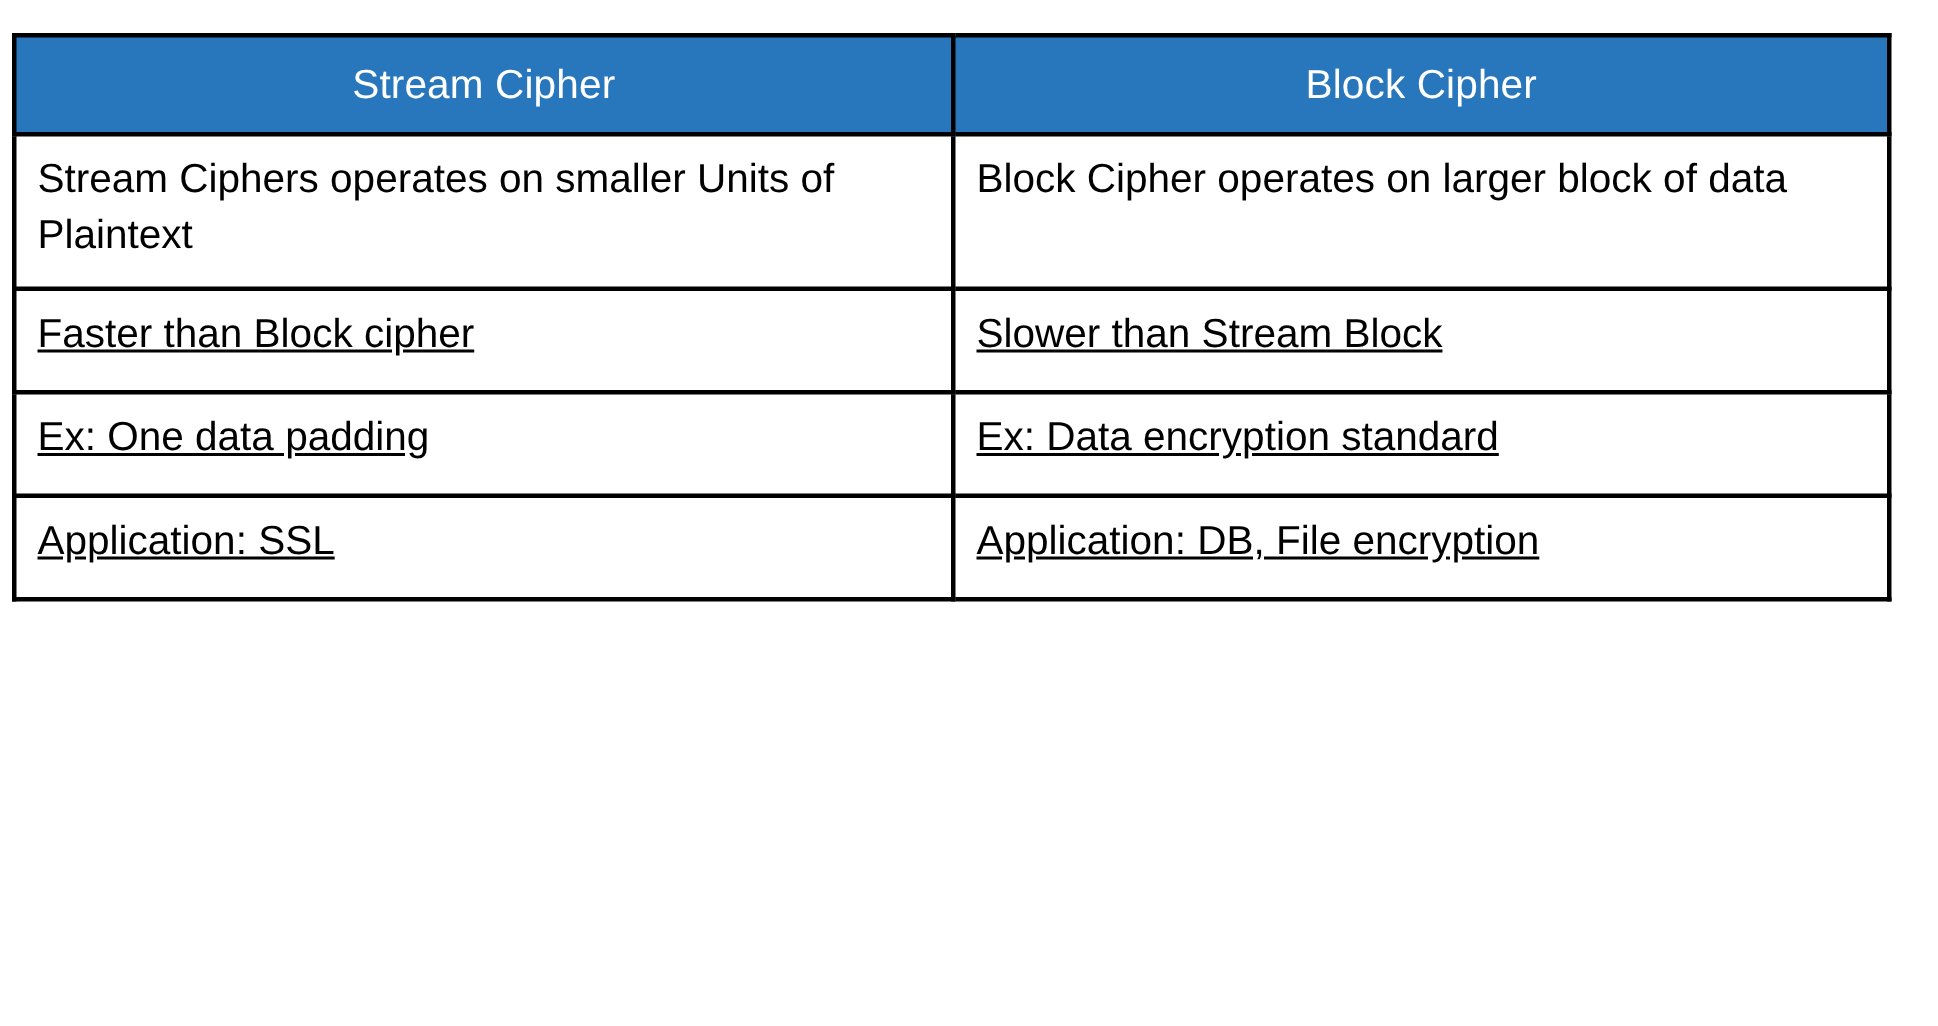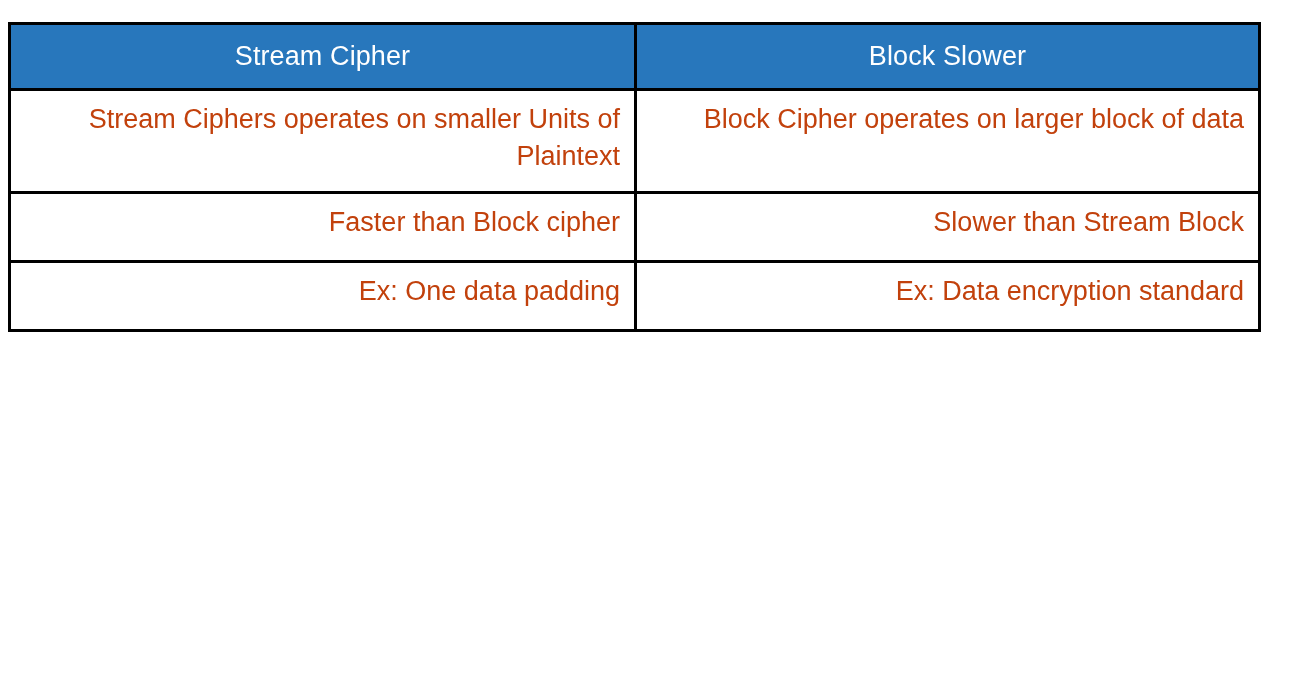--- a/index.html
+++ b/index.html
@@ -49,49 +49,49 @@
     font-size: 27px;
     font-weight: normal;
     text-align: center;
     vertical-align: middle;
     line-height: 1.15;
     letter-spacing: 0.1px;
   }
 
   
   .comparison-table tbody td {
-    color: #c2410c;
+    color: #000000;
     font-size: 27px;
     font-weight: normal;
     line-height: 37px;
-    text-align: right;
+    text-align: left;
     padding: 10px 14px 10px 14px;
     white-space: pre-line;
   }
 
   
   tr.r-tall3 td { height: 118px; }
   tr.r-tall2 td { height: 80px; }
-  tr.r-one   td { height: 46px; }
+  tr.r-one   td { height: 46px; text-decoration: underline; }
 </style>
 </head>
 <body>
 
 <div class="page">
 
   <table class="comparison-table">
     <colgroup>
       <col class="col-left">
       <col class="col-right">
     </colgroup>
 
     <thead>
       <tr>
         <th>Stream Cipher</th>
-        <th>Block Slower</th>
+        <th>Block Cipher</th>
       </tr>
     </thead>
 
     <tbody>
 
       <tr class="r-tall2">
         <td>Stream Ciphers operates on smaller Units of
 Plaintext</td>
         <td>Block Cipher operates on larger block of data</td>
       </tr>
@@ -102,17 +102,21 @@
       </tr>
 
 
 
 
       <tr class="r-one">
         <td>Ex: One data padding</td>
         <td>Ex: Data encryption standard</td>
       </tr>
 
+      <tr class="r-one">
+        <td>Application: SSL</td>
+        <td>Application: DB, File encryption</td>
+      </tr>
 
     </tbody>
   </table>
 
 </div>
 
 </body></html>

